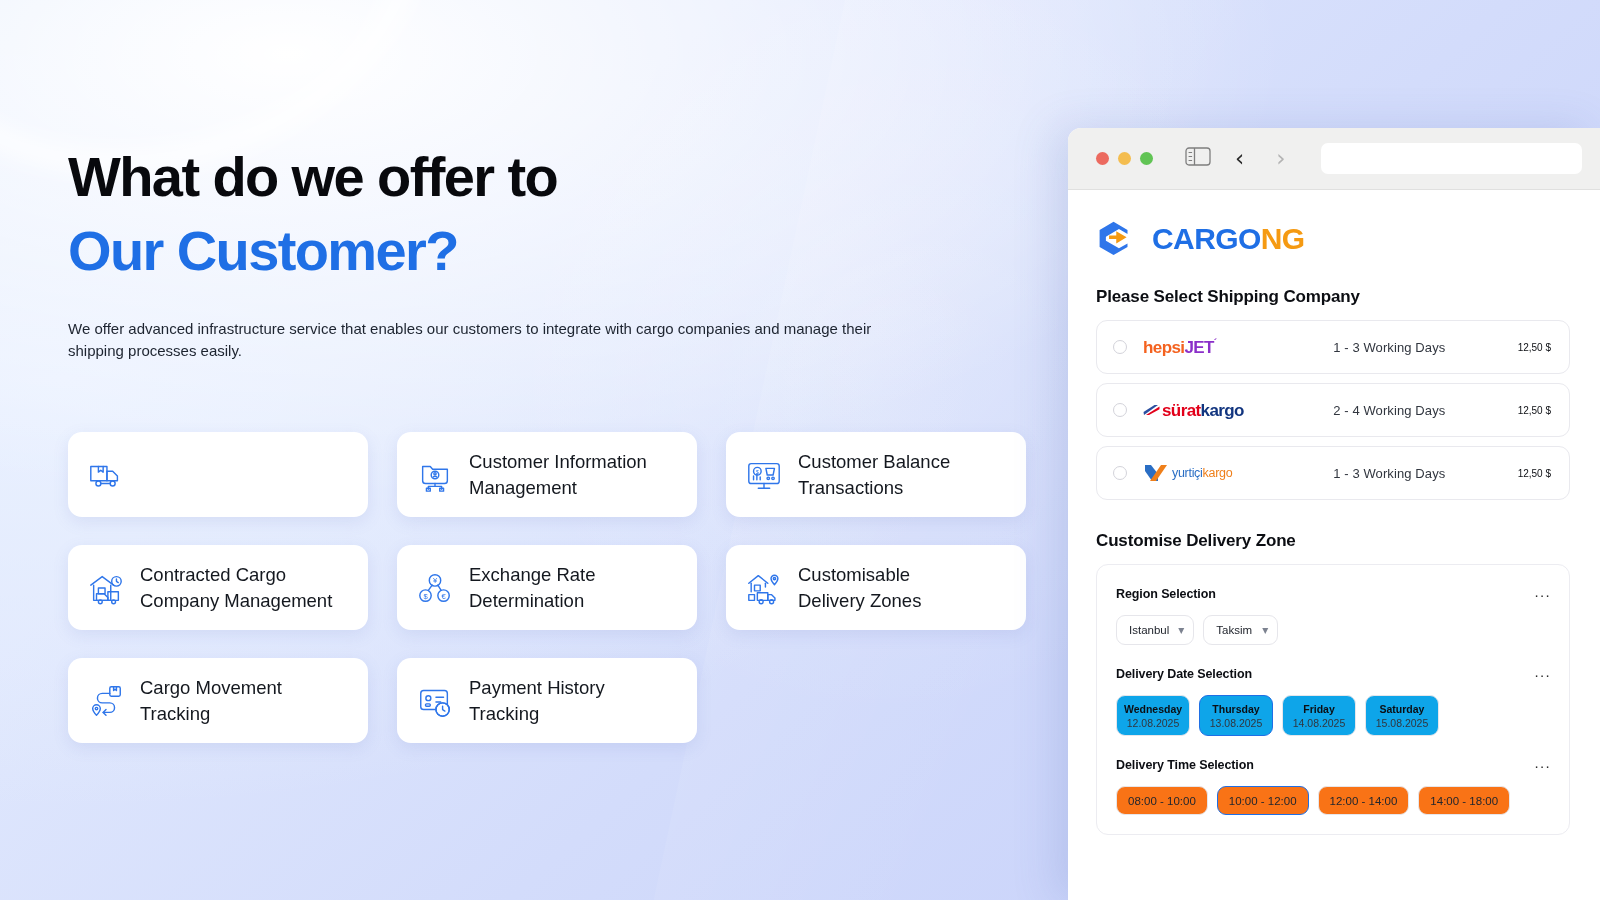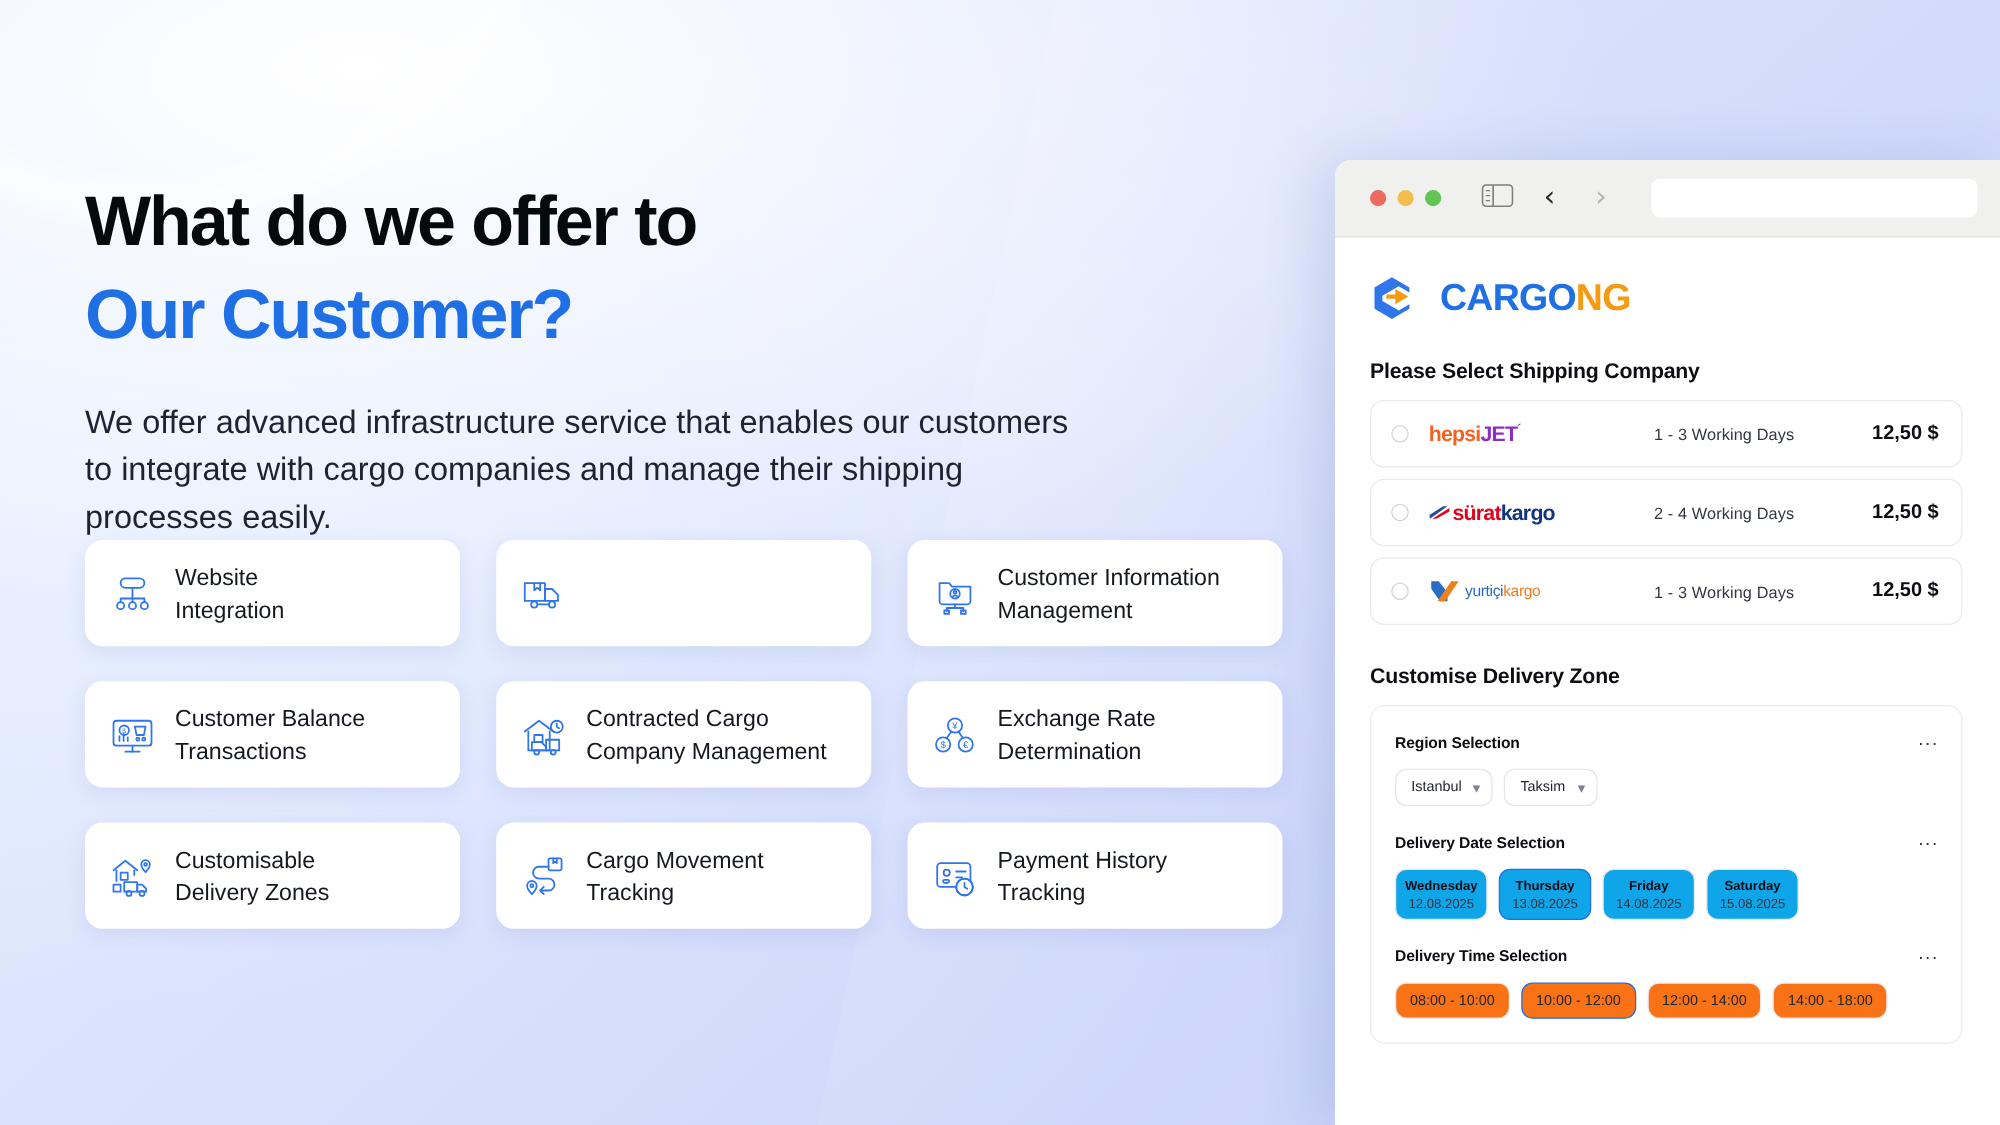--- a/index.html
+++ b/index.html
@@ -42,21 +42,21 @@
   
   #hero { position:absolute; left:68px; top:140px; width:960px; }
   .h1 {
     font-size:56px; font-weight:bold; letter-spacing:-1.6px;
     line-height:1.32; color:#08090d;
   }
   .h1 .accent { color:#1f6fe5; }
 
   #hero-sub {
     margin-top:30px;
-    font-size:26px; line-height:1.47; color:#1d2430;
+    font-size:15px; line-height:1.47; color:#1d2430;
     max-width:810px;
   }
 
   
   #cards {
     position:absolute; left:68px; top:432px;
     width:960px;
     display:grid;
     grid-template-columns:repeat(3, 300px);
     grid-auto-rows:85px;
@@ -118,21 +118,21 @@
     height:54px; border:1px solid #e9e9ee; border-radius:11px;
     display:flex; align-items:center; padding:0 18px 0 16px;
     background:#fff;
   }
   .radio {
     width:14px; height:14px; border-radius:50%;
     border:1.3px solid #d3d3da; flex:0 0 14px;
   }
   .clogo { margin-left:16px; width:118px; display:flex; align-items:center; }
   .cdays { flex:1; text-align:center; font-size:13px; color:#31363f; letter-spacing:.1px; }
-  .cprice { font-size:16px; font-weight:bold; color:#0c0e13; white-space:nowrap; }
+  .cprice { font-size:10px; font-weight:normal; color:#0c0e13; white-space:nowrap; }
 
   
   .wm { font-size:17px; font-weight:bold; letter-spacing:-.6px; line-height:1; }
   .hepsi { color:#f4621f; } .jet { color:#8b2fc9; }
   .sur { color:#e2001a; } .kar { color:#12357f; }
   .yurt { color:#2a6ec4; font-size:12.5px; letter-spacing:-.3px; }
   .yurt .o { color:#ef7f1a; }
 
   
   #zone-card {
@@ -185,34 +185,20 @@
 
 <div id="hero">
   <div class="h1">
     <div>What do we offer to</div>
     <div class="accent">Our Customer?</div>
   </div>
   <div id="hero-sub">We offer advanced infrastructure service that enables our customers to integrate with cargo companies and manage their shipping processes easily.</div>
 </div>
 
 <div id="cards">
-    <div class="card">
-      <span class="card-ico">
-        <svg viewBox="0 0 40 40" fill="none" stroke="currentColor" stroke-width="1.5" stroke-linecap="round" stroke-linejoin="round">
-          <rect x="10" y="7" width="20" height="8" rx="4"></rect>
-          <line x1="20" y1="15" x2="20" y2="21"></line>
-          <path d="M10 27v-3h20v3"></path>
-          <line x1="20" y1="21" x2="20" y2="27"></line>
-          <circle cx="10" cy="30" r="3"></circle>
-          <circle cx="20" cy="30" r="3"></circle>
-          <circle cx="30" cy="30" r="3"></circle>
-        </svg>
-      </span>
-      <span class="card-txt"><span>Website</span><br><span>Integration</span></span>
-    </div>
     <div class="card">
       <span class="card-ico">
         <svg viewBox="0 0 40 40" fill="none" stroke="currentColor" stroke-width="1.5" stroke-linecap="round" stroke-linejoin="round">
           <path d="M4 11h17v15H4z"></path>
           <path d="M21 16h6l5 5v5h-11z"></path>
           <path d="M12 11v6l2.5-2 2.5 2v-6"></path>
           <circle cx="12" cy="29" r="2.6"></circle>
           <circle cx="27" cy="29" r="2.6"></circle>
           <line x1="15" y1="29" x2="24" y2="29"></line>
         </svg>

